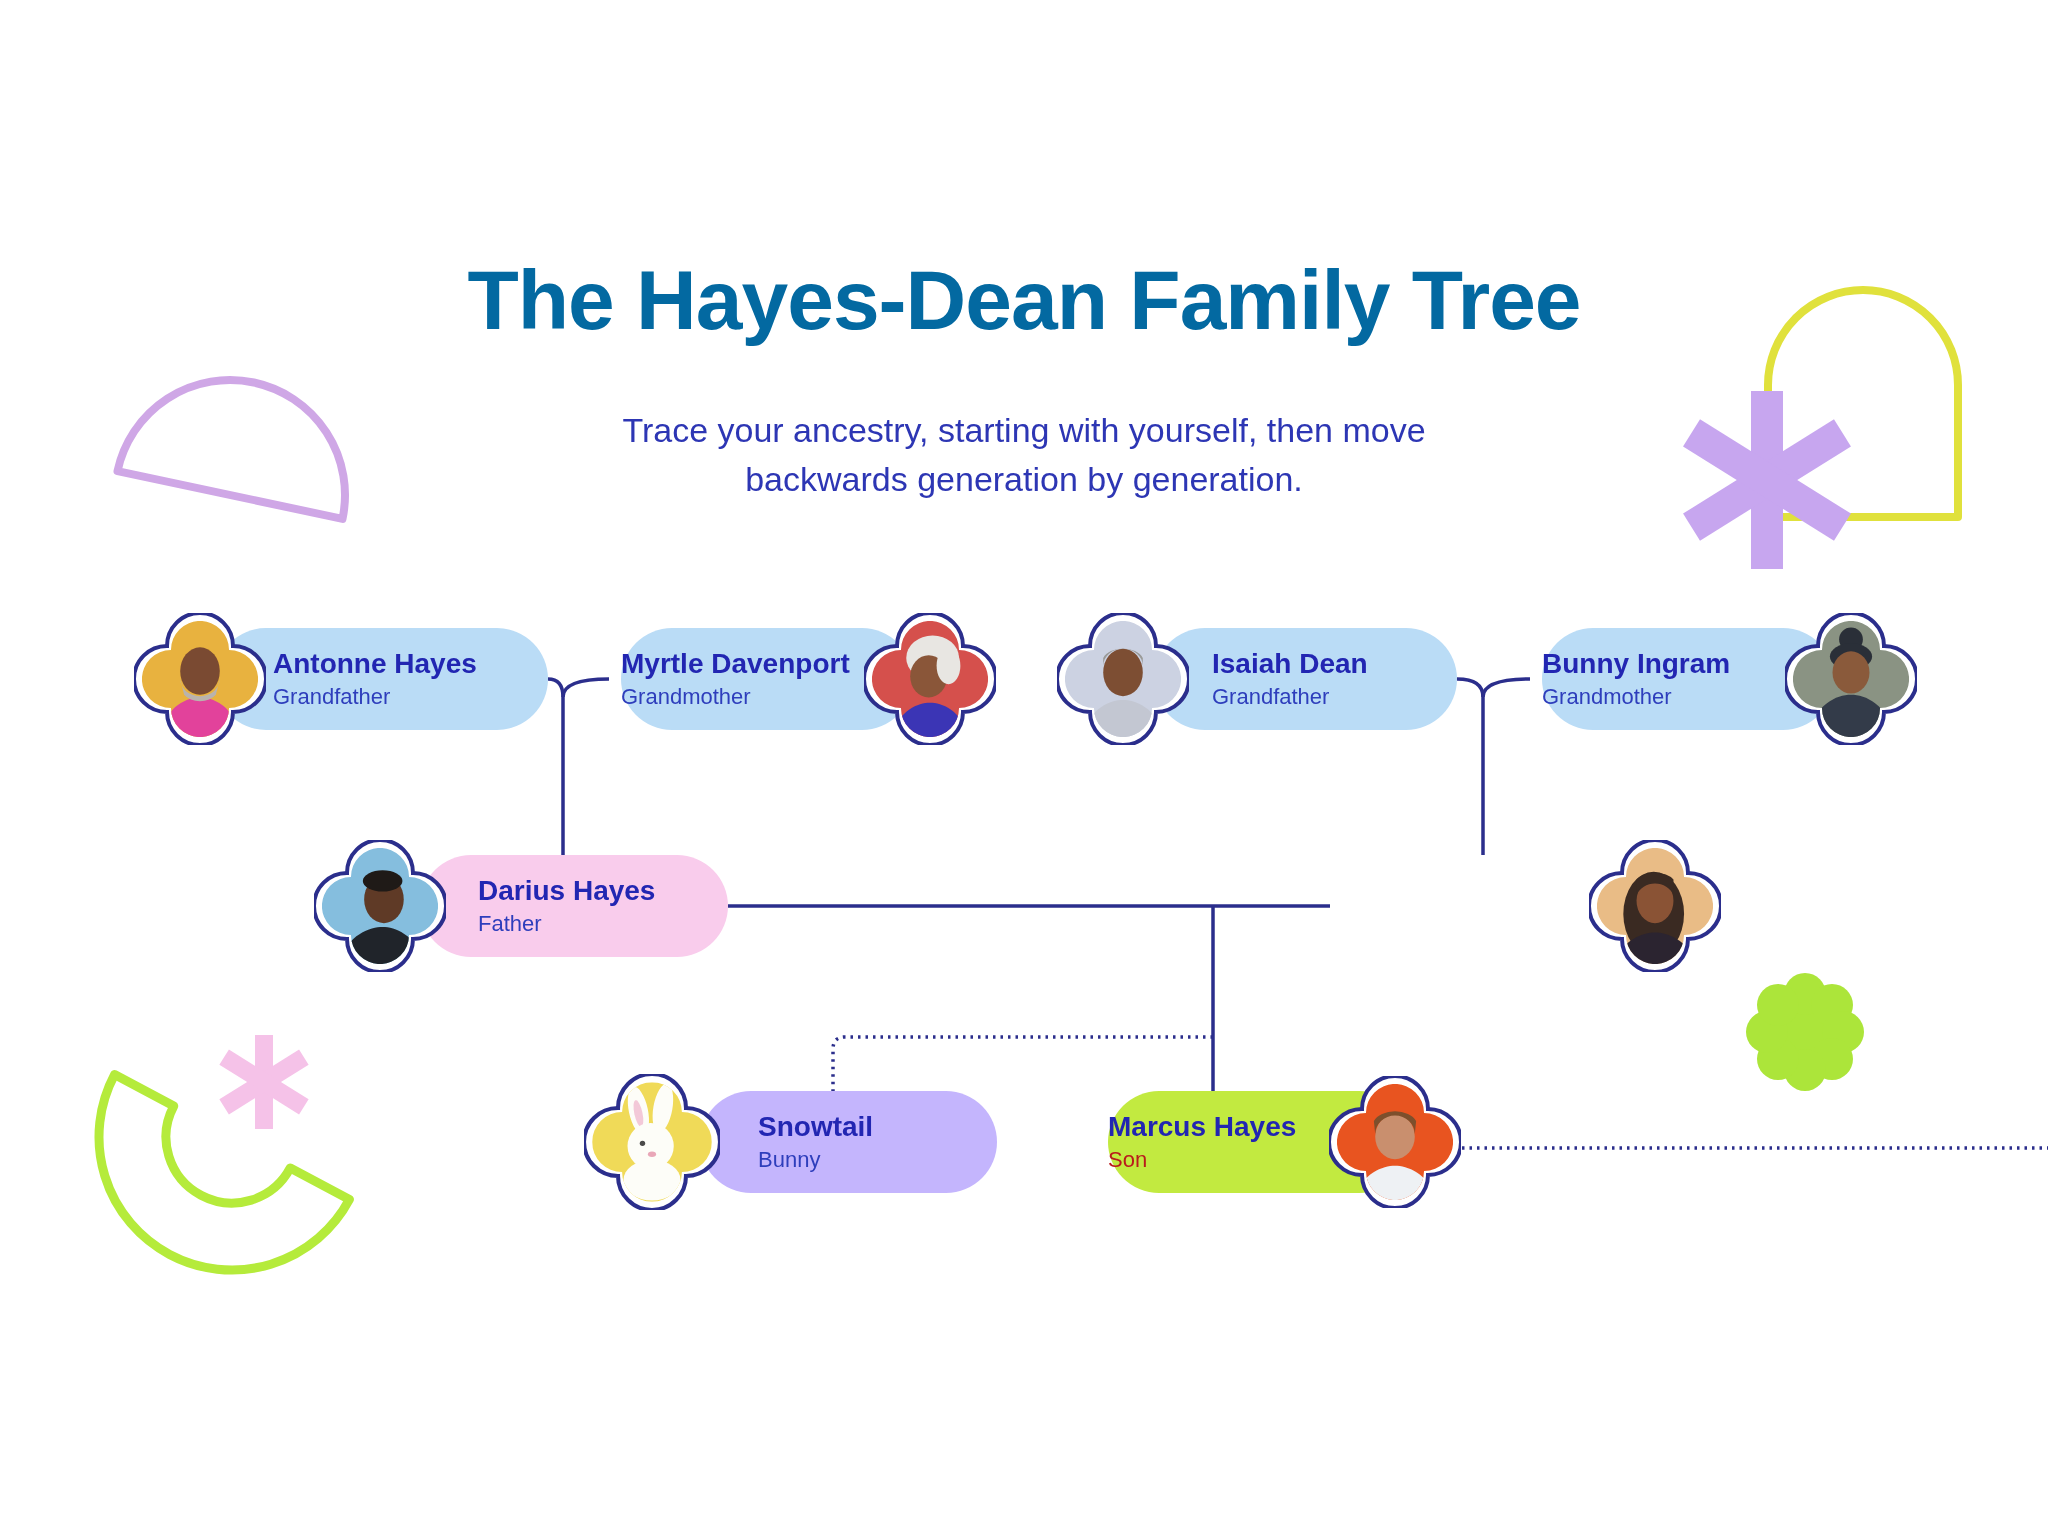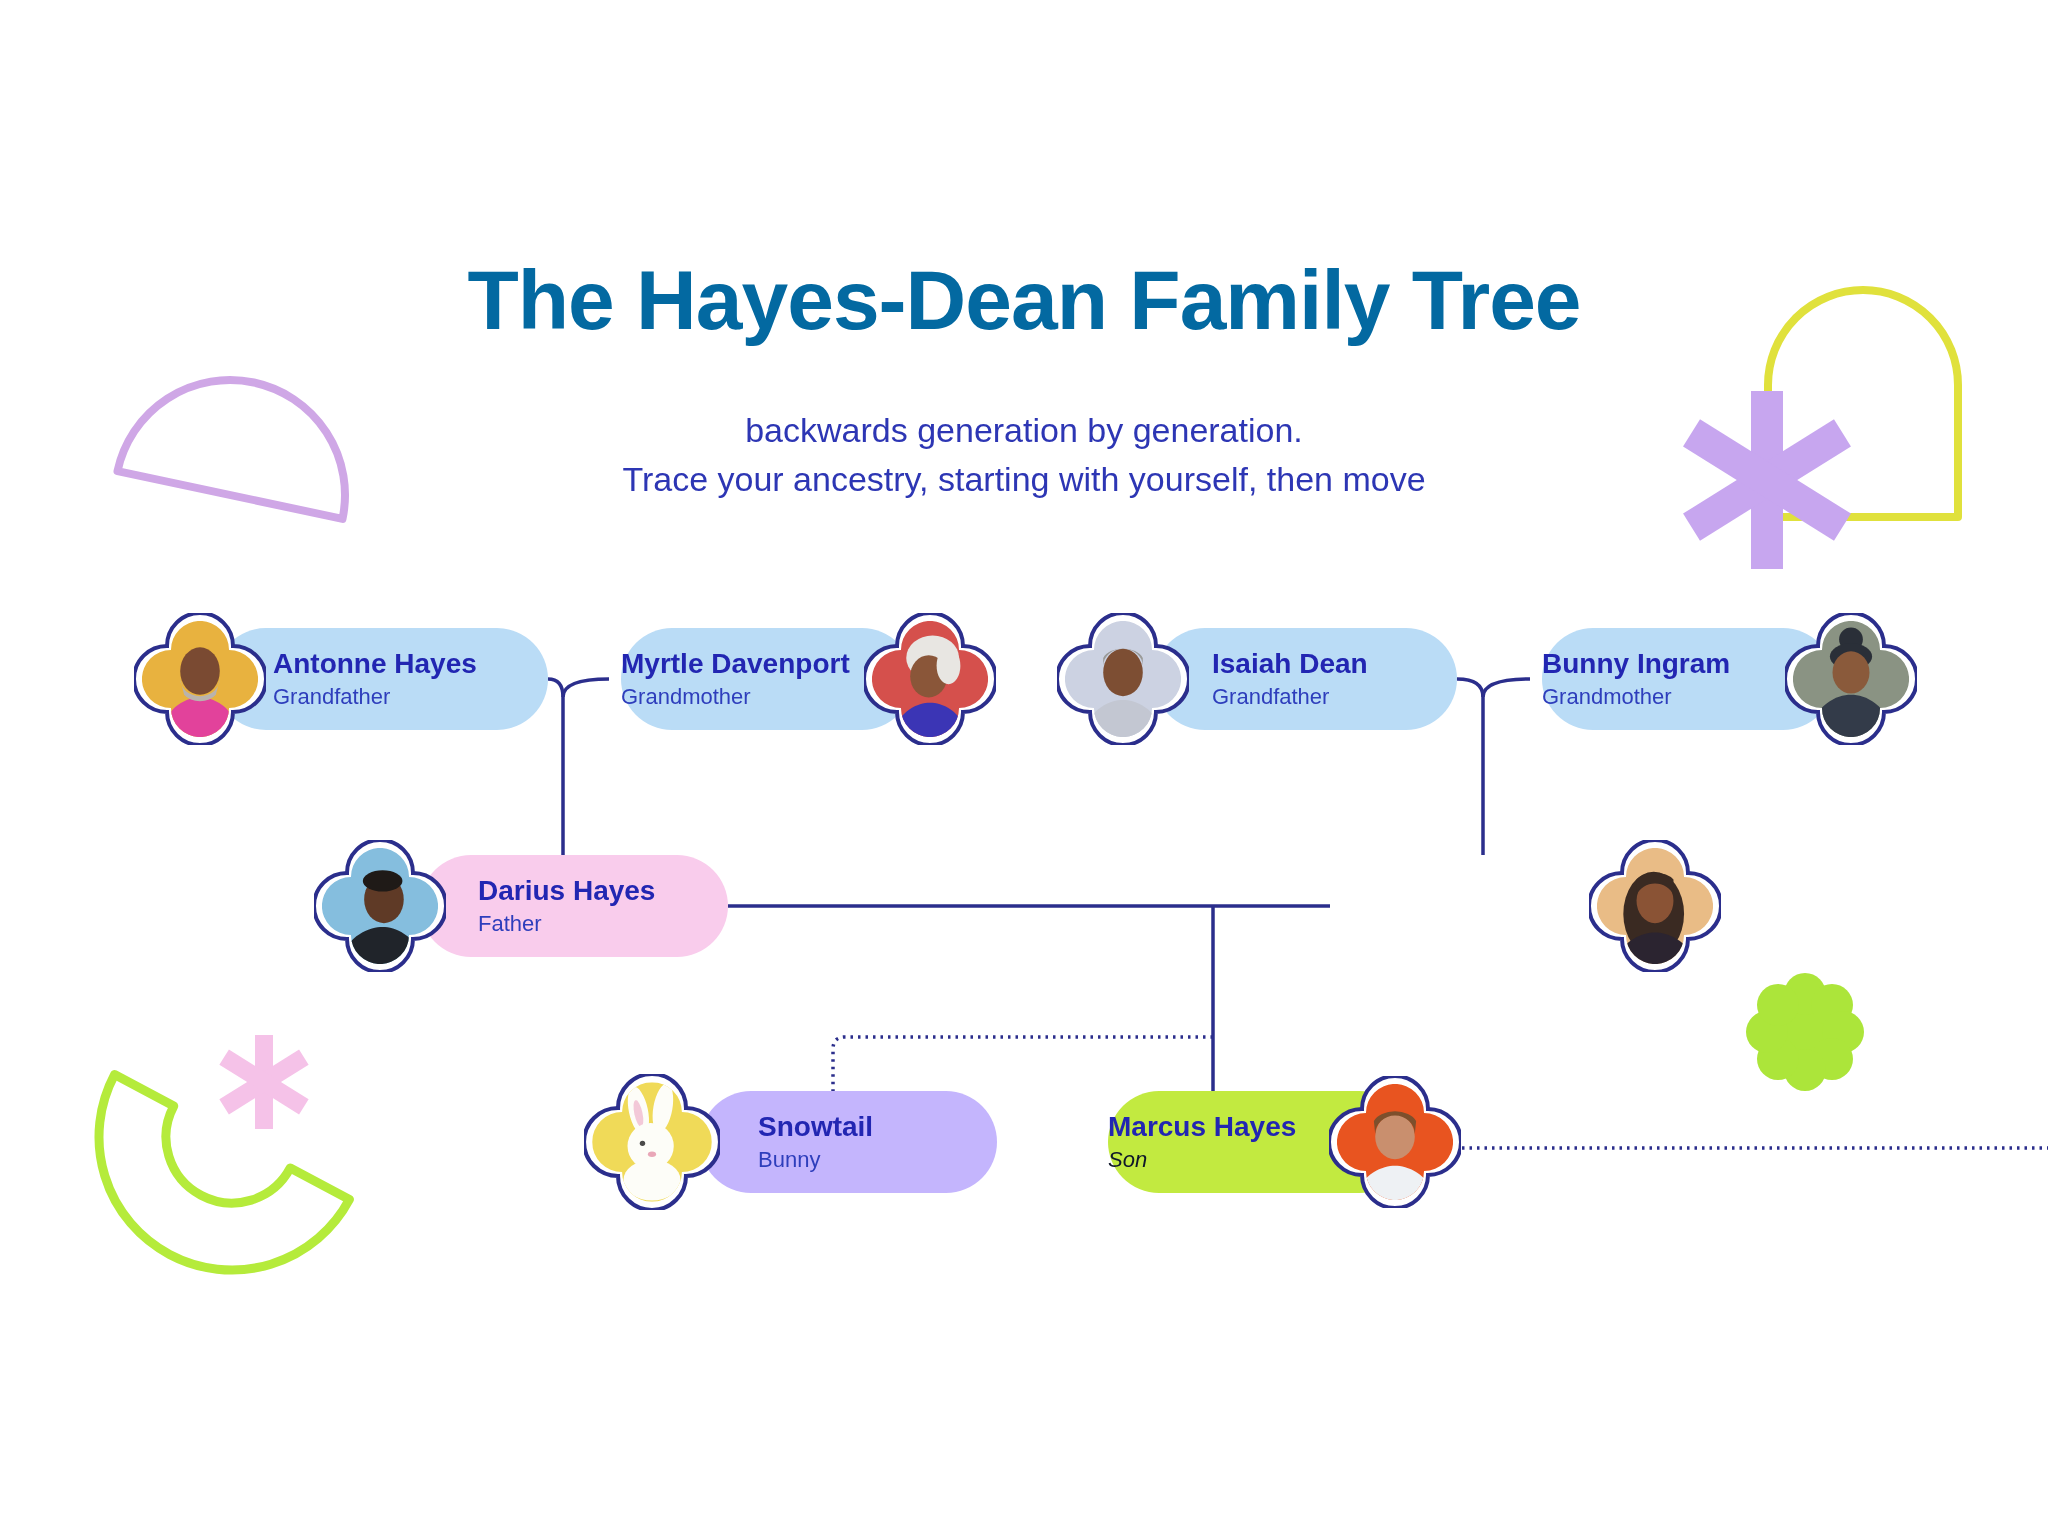--- a/index.html
+++ b/index.html
@@ -22,21 +22,21 @@
     display:flex;flex-direction:column;justify-content:center;align-items:flex-start;gap:4px;
   }
   .c-blue{background:#badcf6;}
   .c-pink{background:#f9ccec;}
   .c-purple{background:#c4b5fd;}
   .c-green{background:#c2ea40;}
   .pad-l{padding-left:58px;}
   .pad-r{padding-right:58px;margin-left:12px;}
   .name{font-weight:bold;font-size:28px;color:#2226b2;white-space:nowrap;}
   .role{font-size:22px;color:#2e3ebc;white-space:nowrap;}
-  .role-son{color:#0f172a;font-style:italic;}
+  .role-son{color:#b91c1c;}
   
   .clover{position:absolute;width:132px;height:132px;}
   
   .decor,.lines{position:absolute;}
 </style>
 </head>
 <body>
 
 <div id="canvas">
 
@@ -92,22 +92,22 @@
       <path d="M1213,906 V1091"></path>
     </g>
     <g stroke="#2b2e8c" stroke-width="3.5" fill="none" stroke-dasharray="2.5 5">
       <path d="M1213,1037 H845 Q833,1037 833,1049 V1091"></path>
       <path d="M1462,1148 H2048"></path>
     </g>
   </svg>
 
   <div class="title">The Hayes-Dean Family Tree</div>
   <div class="subtitle">
+    <div>Trace your ancestry, starting with yourself, then move</div>
     <div>backwards generation by generation.</div>
-    <div>Trace your ancestry, starting with yourself, then move</div>
   </div>
 
   <div class="pill c-blue pad-l" style="left:215px;top:628px;width:333px">
     <div class="name">Antonne Hayes</div>
     <div class="role">Grandfather</div>
   </div>
   <svg class="clover" style="left:134px;top:613px" viewBox="0 0 100 100">
     <defs>
         <clipPath id="cq1">
           <path d="M25,25 A25,25 0 0 1 75,25 A25,25 0 0 1 75,75 A25,25 0 0 1 25,75 A25,25 0 0 1 25,25 Z" transform="translate(50 50) scale(0.88) translate(-50 -50)"></path>

